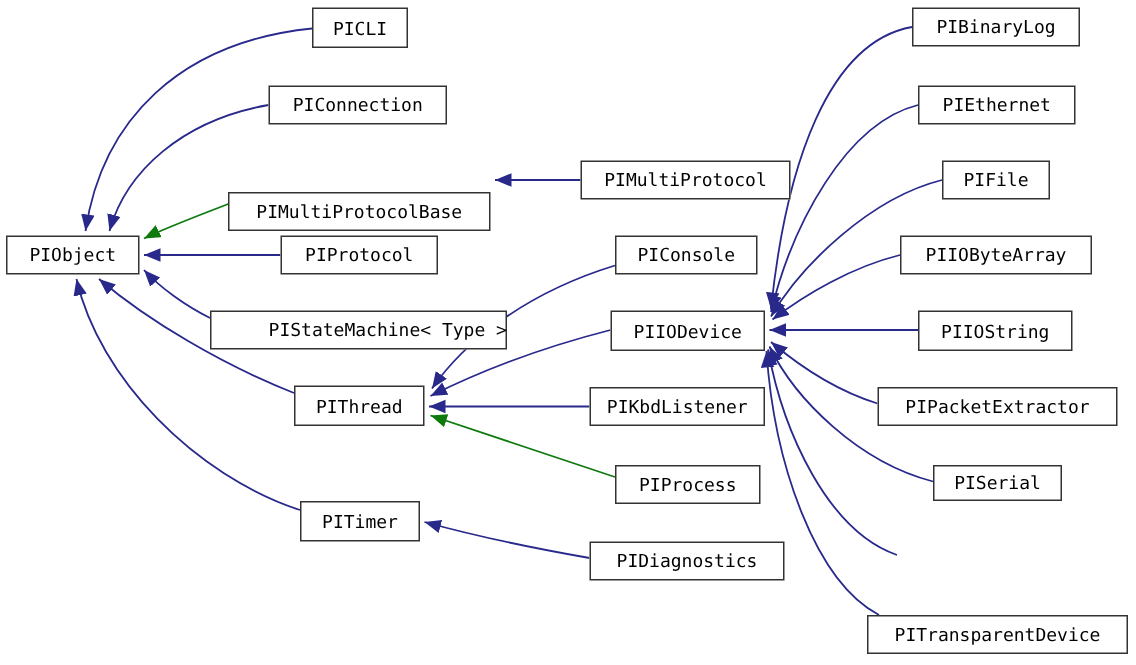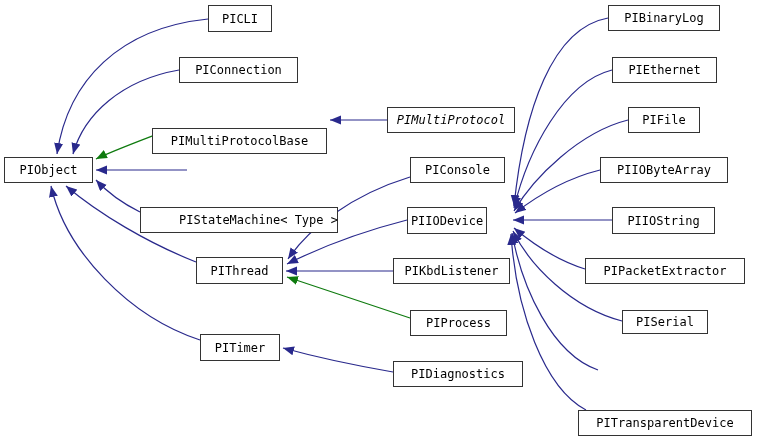--- a/index.html
+++ b/index.html
@@ -69,26 +69,27 @@
       <path d="M 612 220 L 513 220" fill="none" stroke="#29298c" stroke-width="1.2" marker-end="url(#arrow-public)"></path>
       <path d="M 585 269 C 556 260 533 244 514 228" fill="none" stroke="#29298c" stroke-width="1.2" marker-end="url(#arrow-public)"></path>
       <path d="M 622 321 C 572 308 530 266 513 231" fill="none" stroke="#29298c" stroke-width="1.2" marker-end="url(#arrow-public)"></path>
       <path d="M 598 370 C 552 354 522 288 512 233" fill="none" stroke="#29298c" stroke-width="1.2" marker-end="url(#arrow-public)"></path>
       <path d="M 586 410 C 544 388 516 310 511 234" fill="none" stroke="#29298c" stroke-width="1.2" marker-end="url(#arrow-public)"></path>
     </svg>
     <div class="class-node" style="left: 4px; top: 157px; width: 89px; height: 26px;">PIObject</div>
     <div class="class-node" style="left: 208px; top: 5px; width: 64px; height: 27px;">PICLI</div>
     <div class="class-node" style="left: 179px; top: 57px; width: 119px; height: 26px;">PIConnection</div>
     <div class="class-node" style="left: 152px; top: 107px; width: 175px; height: 26px; margin-top: 21px;">PIMultiProtocolBase</div>
+    <div class="class-node" style="left: 187px; top: 157px; width: 105px; height: 26px;">PIProtocol</div>
     <div class="class-node" style="left: 140px; top: 207px; width: 198px; height: 26px; padding-left: 39px;">PIStateMachine&lt; Type &gt;</div>
     <div class="class-node" style="left: 196px; top: 257px; width: 87px; height: 27px;">PIThread</div>
     <div class="class-node" style="left: 200px; top: 334px; width: 80px; height: 27px;">PITimer</div>
-    <div class="class-node" style="left: 387px; top: 107px; width: 128px; height: 26px; font-style: italic;">PIMultiProtocol</div>
+    <div class="class-node" style="left: 387px; top: 107px; width: 140px; height: 26px;">PIMultiProtocol</div>
     <div class="class-node" style="left: 410px; top: 157px; width: 95px; height: 26px;">PIConsole</div>
-    <div class="class-node" style="left: 407px; top: 207px; width: 80px; height: 27px;">PIIODevice</div>
+    <div class="class-node" style="left: 407px; top: 207px; width: 103px; height: 27px;">PIIODevice</div>
     <div class="class-node" style="left: 393px; top: 258px; width: 117px; height: 26px;">PIKbdListener</div>
     <div class="class-node" style="left: 410px; top: 310px; width: 97px; height: 26px;">PIProcess</div>
     <div class="class-node" style="left: 393px; top: 361px; width: 130px; height: 26px;">PIDiagnostics</div>
     <div class="class-node" style="left: 608px; top: 5px; width: 112px; height: 26px;">PIBinaryLog</div>
     <div class="class-node" style="left: 612px; top: 57px; width: 105px; height: 26px;">PIEthernet</div>
     <div class="class-node" style="left: 628px; top: 107px; width: 72px; height: 26px;">PIFile</div>
     <div class="class-node" style="left: 600px; top: 157px; width: 128px; height: 26px; text-align: center;">PIIOByteArray</div>
     <div class="class-node" style="left: 612px; top: 207px; width: 103px; height: 27px;">PIIOString</div>
     <div class="class-node" style="left: 585px; top: 258px; width: 160px; height: 26px;">PIPacketExtractor</div>
     <div class="class-node" style="left: 622px; top: 310px; width: 86px; height: 24px;">PISerial</div>

